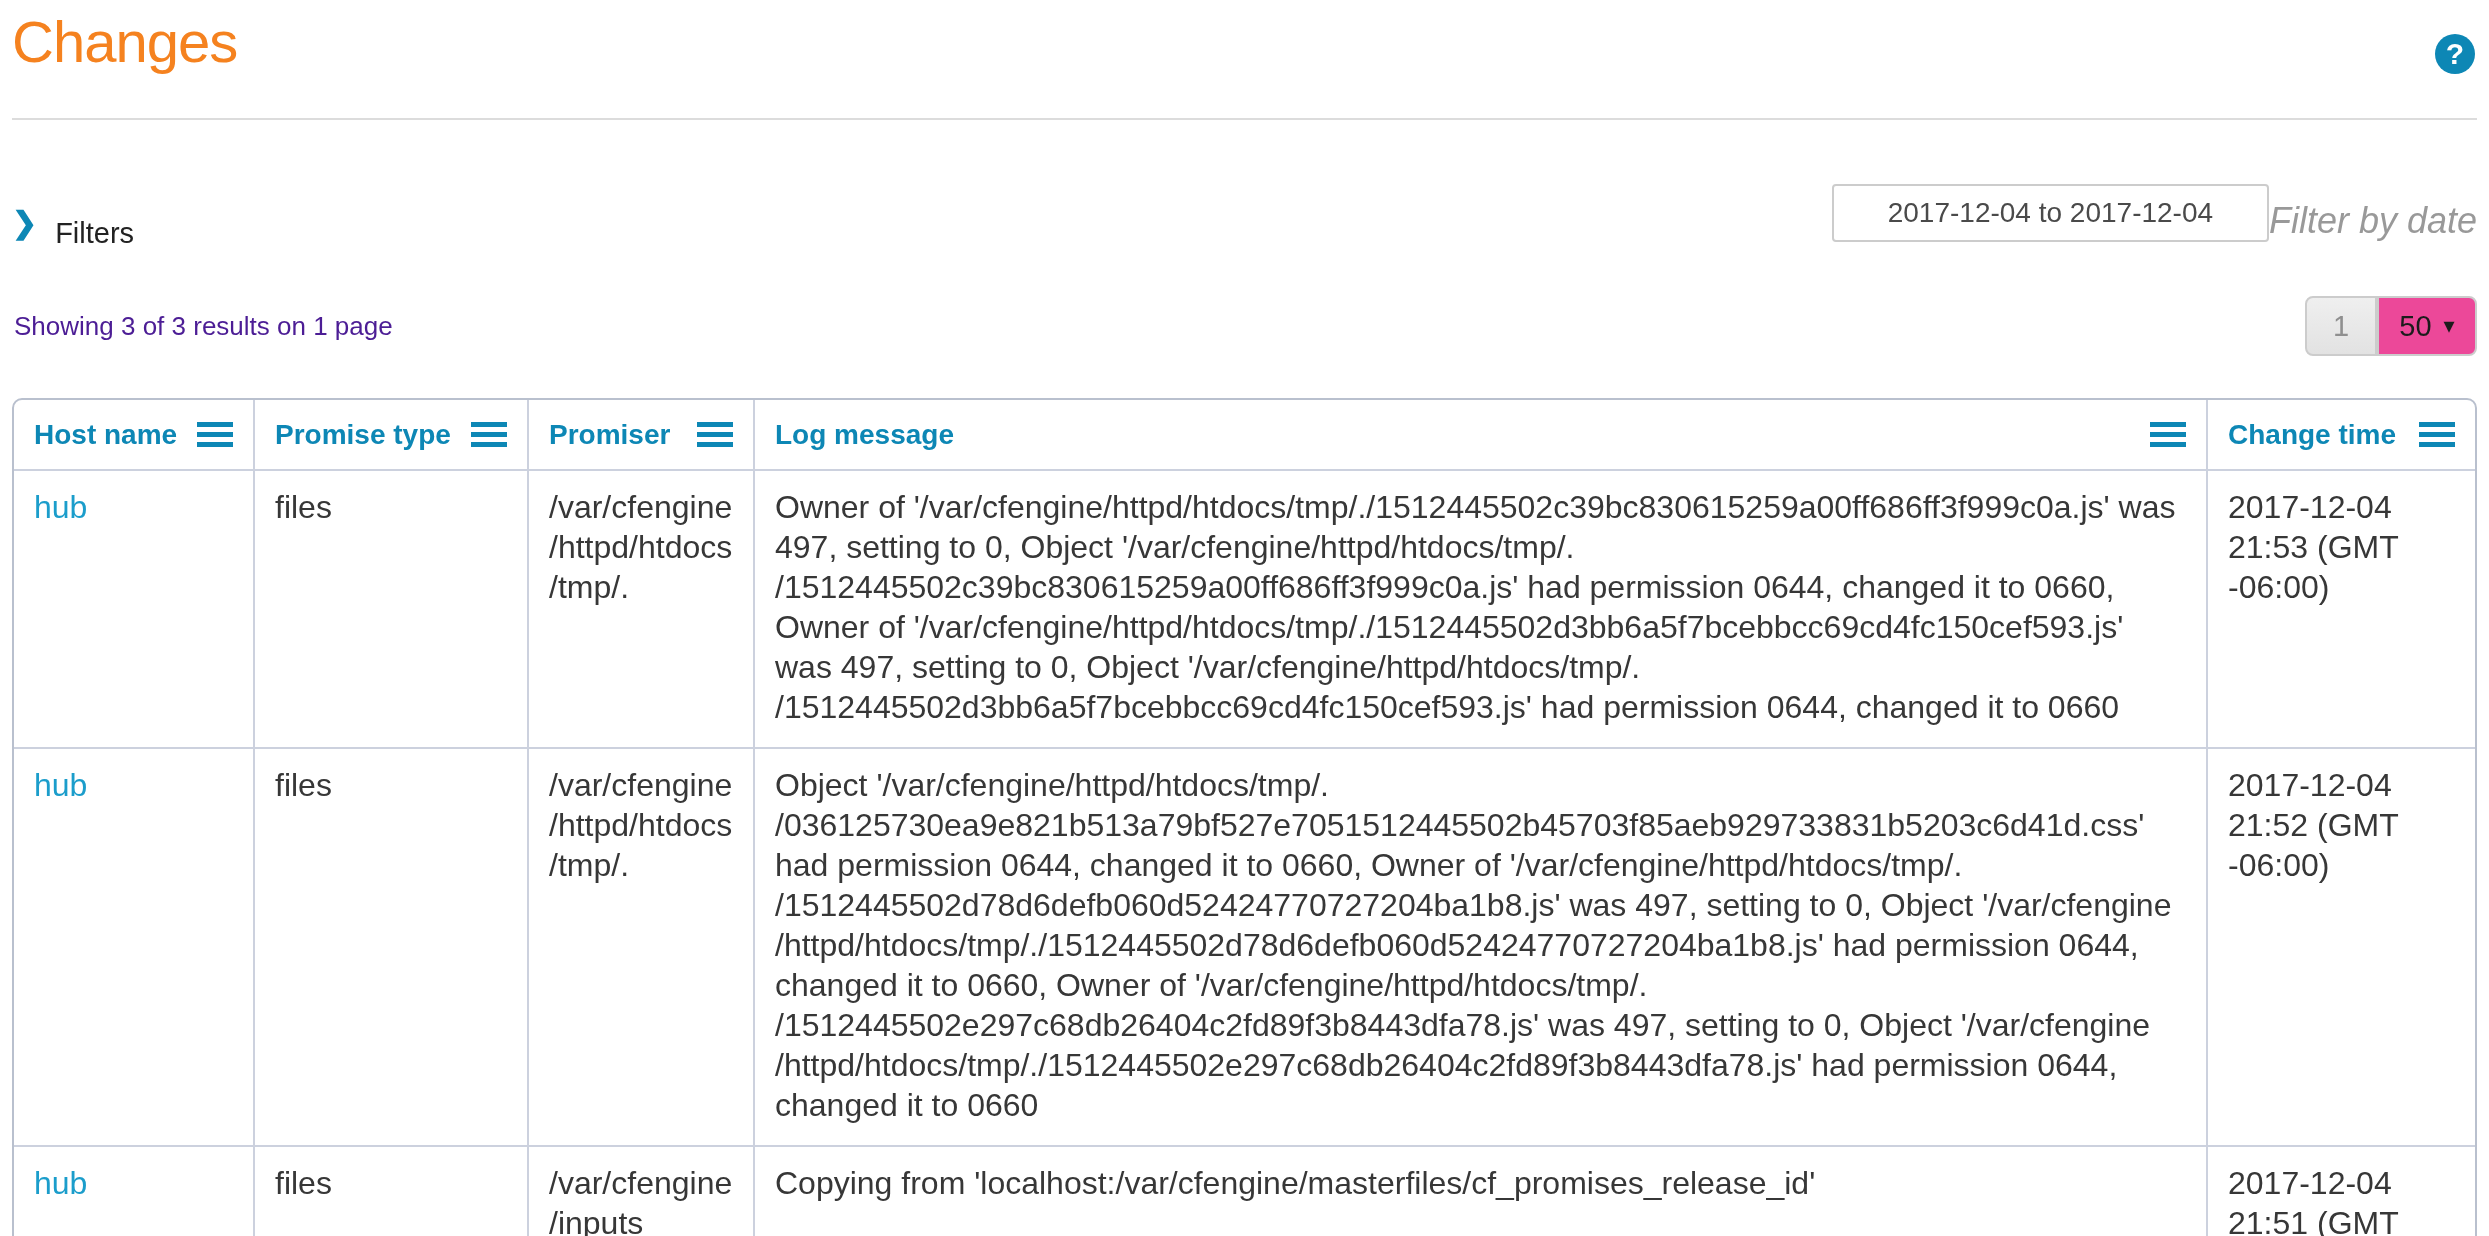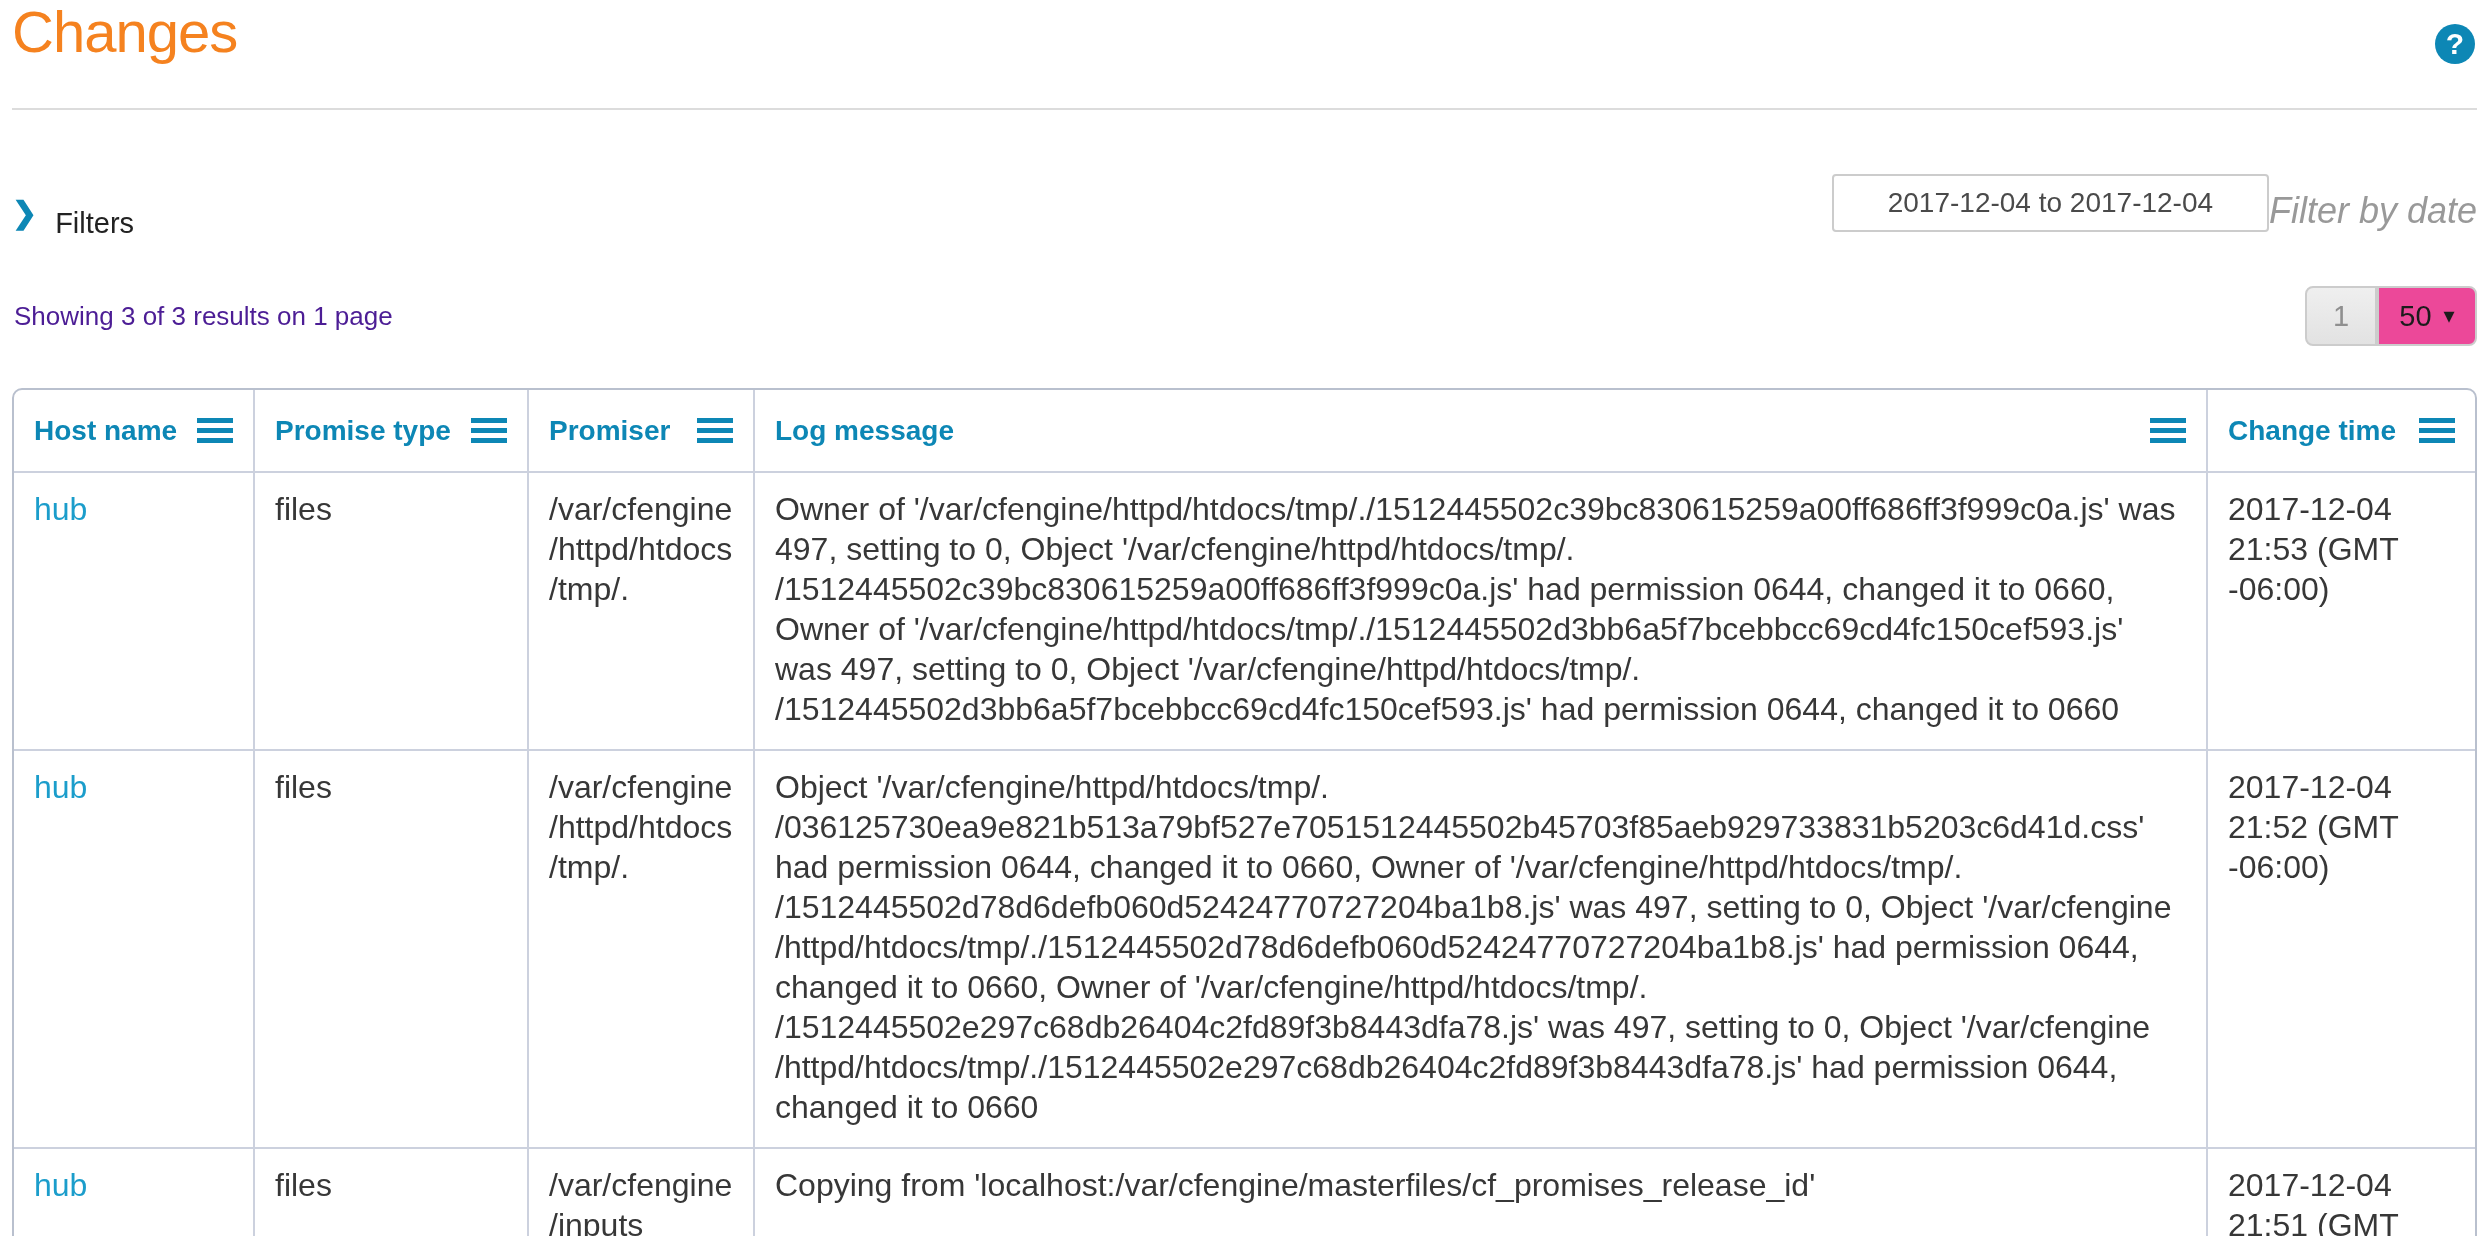--- a/index.html
+++ b/index.html
@@ -4,21 +4,21 @@
 <style>
   :root{
     --orange:#f5821f; --teal:#0d87b5; --link:#1b9dcb; --text:#373737;
     --border-outer:#b9c0ce; --border-inner:#ccd1de; --muted:#999999;
   }
   *{box-sizing:border-box; margin:0; padding:0;}
   html,body{width:2489px; background:#fff; font-family:"Liberation Sans",sans-serif; color:var(--text);}
   .page{width:2489px; min-height:1236px; padding:0 12px;}
 
   
-  .page-header{display:flex; justify-content:space-between; align-items:flex-start; }
+  .page-header{display:flex; justify-content:space-between; align-items:flex-start; padding-top:10px;}
   h1.title{color:var(--orange); font-size:58px; font-weight:400; line-height:1.1; letter-spacing:-1px;}
   .help-btn{margin-top:24px; margin-right:2px; width:40px; height:40px; border-radius:50%;
     background:var(--teal); color:#fff; font-size:30px; font-weight:bold;
     display:flex; align-items:center; justify-content:center; cursor:pointer;}
   hr.divider{border:none; border-top:2px solid #dcdcdc; margin-top:44px;}
 
   
   .filters-band{display:flex; justify-content:space-between; align-items:flex-start; margin-top:64px;}
   .filters-toggle{display:flex; align-items:center; gap:18px; margin-top:12px; cursor:pointer;}
   .chevron{color:var(--teal); font-size:30px; font-weight:bold; line-height:1;}
@@ -40,21 +40,21 @@
   .caret{font-size:22px; color:#1c1c1c; line-height:1;}
 
   
   .table-wrap{margin-top:42px; margin-bottom:10px; border:2px solid var(--border-outer);
     border-bottom-width:5px; border-radius:10px; overflow:hidden; background:#fff;}
   table{width:100%; border-collapse:collapse; table-layout:fixed;}
   col.c-host{width:240px;} col.c-ptype{width:274px;} col.c-promiser{width:226px;} col.c-time{width:268px;}
   th,td{border-right:2px solid var(--border-inner); border-bottom:2px solid var(--border-inner);}
   th:last-child,td:last-child{border-right:none;}
   tbody tr:last-child td{border-bottom:none;}
-  th{height:82px; padding:0 20px; vertical-align:middle;margin-top:24px;}
+  th{height:70px; padding:0 20px; vertical-align:middle;margin-top:24px;}
   .th-inner{display:flex; align-items:center; justify-content:space-between; gap:14px;}
   .th-label{color:var(--teal); font-size:28px; font-weight:bold; white-space:nowrap;}
   .menu-icon{flex:0 0 auto; width:36px; height:25px; cursor:pointer;
     background:linear-gradient(var(--teal) 0 5px,transparent 5px 10px,var(--teal) 10px 15px,transparent 15px 20px,var(--teal) 20px 25px);}
   td{padding:16px 20px 20px 20px; vertical-align:top; font-size:32px; line-height:40px; color:var(--text);border-radius:29px;}
   td.host a{color:var(--link); text-decoration:none; cursor:pointer;}
   .slash-wrap{overflow-wrap:break-word;}
 </style>
 </head>
 <body>

